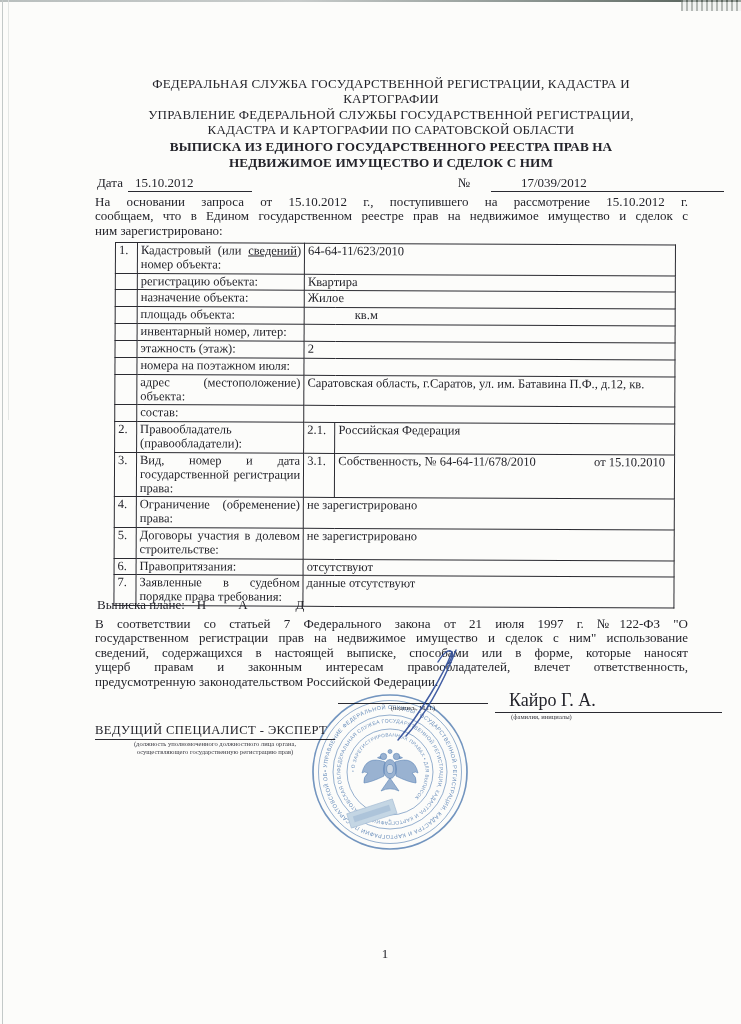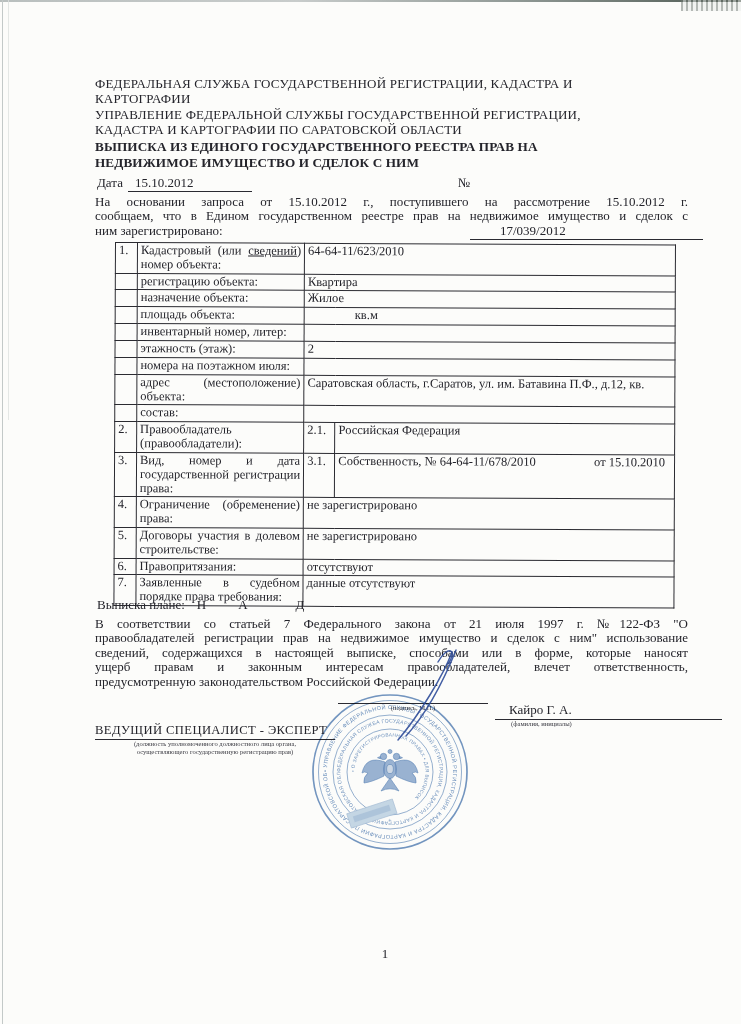--- a/index.html
+++ b/index.html
@@ -7,28 +7,28 @@
   .page{position:relative;width:741px;height:1024px;background:#fcfcfa;overflow:hidden;
         font-family:"Liberation Serif","DejaVu Serif",serif;color:#24242b;}
   
   .edge-top{position:absolute;left:0;top:0;width:741px;height:2px;
             background:linear-gradient(to right,#b9bfbe 0%,#c8cccb 40%,#8f9894 70%,#5f6a63 92%,#4e584f 100%);}
   .edge-top-right{position:absolute;right:0;top:0;width:60px;height:11px;opacity:.5;
             background:repeating-linear-gradient(90deg,#6c7570 0 2px,#e7eae8 2px 5px);}
   .edge-left-1{position:absolute;left:2px;top:0;width:1px;height:1024px;background:#c3c9c8;}
   .edge-left-2{position:absolute;left:8px;top:0;width:1px;height:420px;background:#dde1e0;opacity:.8;}
 
-  .hdr{position:absolute;left:95px;width:592px;line-height:15px;font-size:13px;letter-spacing:.2px;}
+  .hdr{position:absolute;left:95px;width:592px;text-align:center;line-height:15px;font-size:13px;letter-spacing:.2px;}
   .hdr.title{font-weight:bold;font-size:13.2px;line-height:15.5px;letter-spacing:.1px;}
 
   .dateline{position:absolute;left:95px;top:175px;width:646px;height:18px;font-size:13px;}
   .dl-label{position:absolute;left:2px;top:0;}
   .dl-dateval{position:absolute;left:33px;top:0;width:117px;border-bottom:1.2px solid #2a2a31;padding-left:7px;}
   .dl-numlabel{position:absolute;left:363px;top:0;}
-  .dl-numval{position:absolute;left:375px;top:0;width:203px;border-bottom:1.2px solid #2a2a31;padding-left:30px;margin-top:48px;}
+  .dl-numval{position:absolute;left:396px;top:0;width:203px;border-bottom:1.2px solid #2a2a31;padding-left:30px;}
 
   .para{position:absolute;left:95px;width:593px;font-size:13px;line-height:14.4px;}
   .jline{text-align:justify;text-align-last:justify;}
   .jline.last{text-align-last:left;}
 
   table.reg{position:absolute;left:115px;top:242px;width:561px;border-collapse:collapse;
             transform:rotate(.25deg);transform-origin:top left;}
   table.reg, table.reg td{border:1px solid #2b2b31;}
   table.reg{border-width:1.5px;}
   table.reg td{vertical-align:top;font-size:12.5px;line-height:13.8px;padding:1px 3px 1px 3px;}
@@ -45,21 +45,21 @@
   .issued{position:absolute;left:97px;top:597px;font-size:13px;}
   .issued span{display:inline-block;}
   .ini0{margin-left:12px;} .ini1{margin-left:32px;} .ini2{margin-left:48px;}
 
   .sig-left{position:absolute;left:95px;top:691px;width:240px;}
   .sig-left .pos{display:block;font-size:12.6px;letter-spacing:.4px;border-bottom:1.2px solid #2a2a31;padding-bottom:1px;margin-top:32px;}
   .note{font-size:6.6px;line-height:7.6px;color:#3a3a42;text-align:center;}
   .sig-mid{position:absolute;left:338px;top:692px;width:150px;}
   .sig-mid .line{height:11px;border-bottom:1.1px solid #2a2a31;}
   .sig-right{position:absolute;left:495px;top:690px;width:227px;}
-  .sig-right .name{display:block;font-size:13px;border-bottom:1.2px solid #2a2a31;padding:0 0 1px 14px;margin-top:12px;}
+  .sig-right .name{display:block;font-size:18px;border-bottom:1.2px solid #2a2a31;padding:0 0 1px 14px;}
   .sig-right .note, .sig-left .note{text-align:left;}
   .sig-left .note{text-align:center;}
   .sig-right .note{padding-left:16px;}
 
   .pagenum{position:absolute;left:360px;top:946px;width:50px;text-align:center;font-size:13px;}
 
   .stamp{position:absolute;left:308px;top:690px;width:164px;height:164px;mix-blend-mode:multiply;opacity:.93;}
   .stamp text{font-family:"Liberation Sans","DejaVu Sans",sans-serif;}
   .pen{position:absolute;left:378px;top:638px;width:110px;height:120px;}
 </style>
@@ -185,21 +185,21 @@
     </tr>
   </tbody>
     </table>
 
   <div class="issued">
     <span>Выписка плане:</span><span class="ini0">Н</span><span class="ini1">А</span><span class="ini2">Д</span>
   </div>
 
   <div class="para" style="top:617px">
     <div class="jline">В соответствии со статьей 7 Федерального закона от 21 июля 1997 г. №122-ФЗ "О</div>
-    <div class="jline">правообладателей регистрации прав на недвижимое имущество и сделок с ним" использование</div>
+    <div class="jline">государственном регистрации прав на недвижимое имущество и сделок с ним" использование</div>
     <div class="jline">сведений, содержащихся в настоящей выписке, способами или в форме, которые наносят</div>
     <div class="jline">ущерб правам и законным интересам правообладателей, влечет ответственность,</div>
     <div class="jline last">предусмотренную законодательством Российской Федерации.</div>
   </div>
 
   <div class="sig-left">
     <span class="pos">ВЕДУЩИЙ СПЕЦИАЛИСТ - ЭКСПЕРТ</span>
     <div class="note">(должность уполномоченного должностного лица органа,</div>
     <div class="note">осуществляющего государственную регистрацию прав)</div>
   </div>

